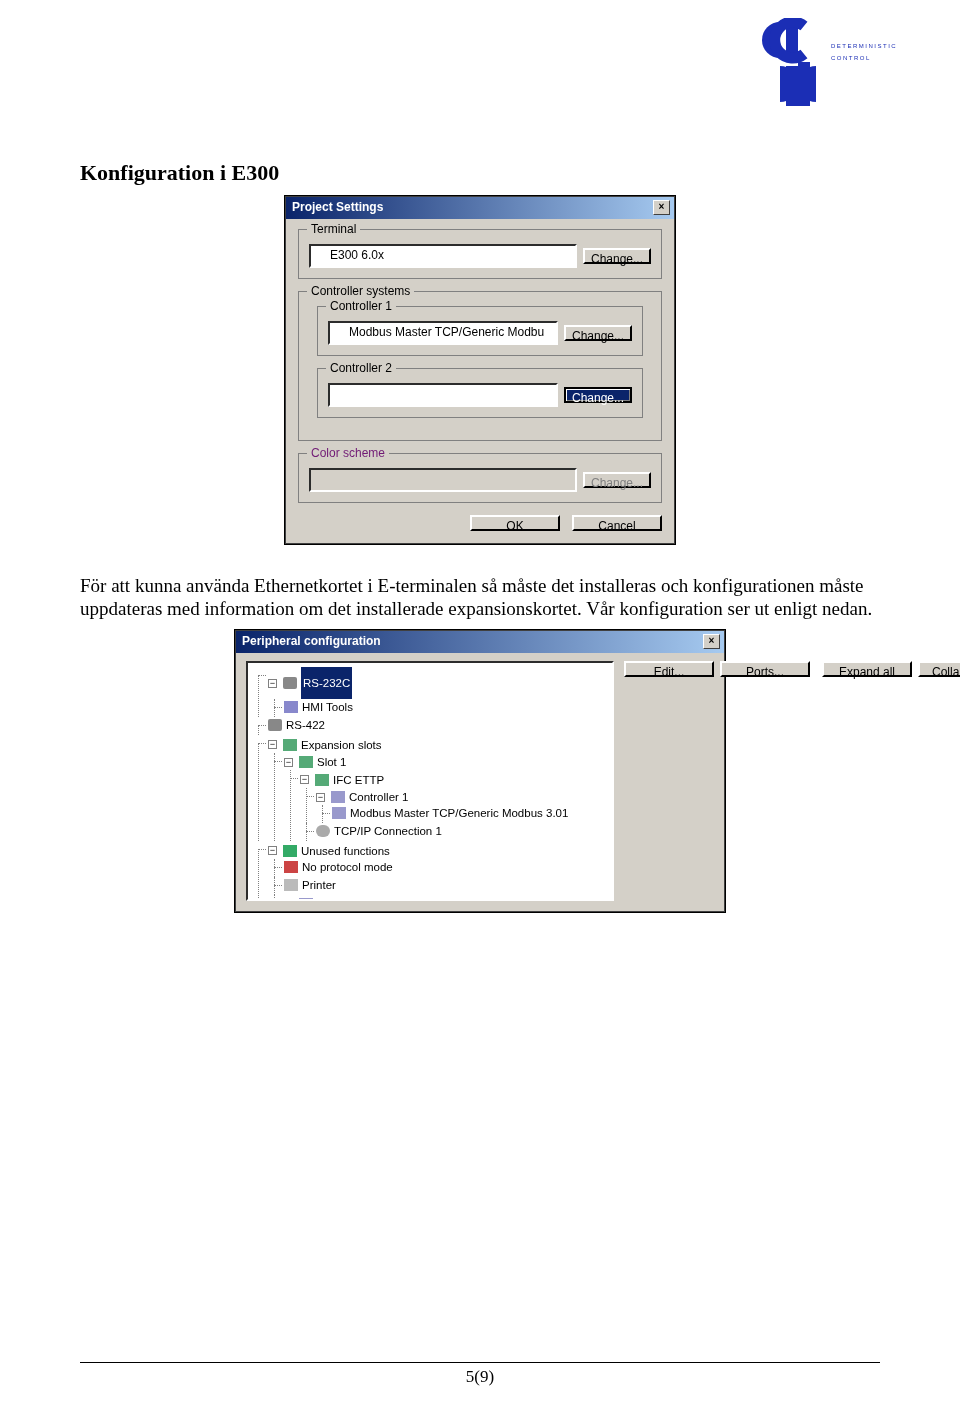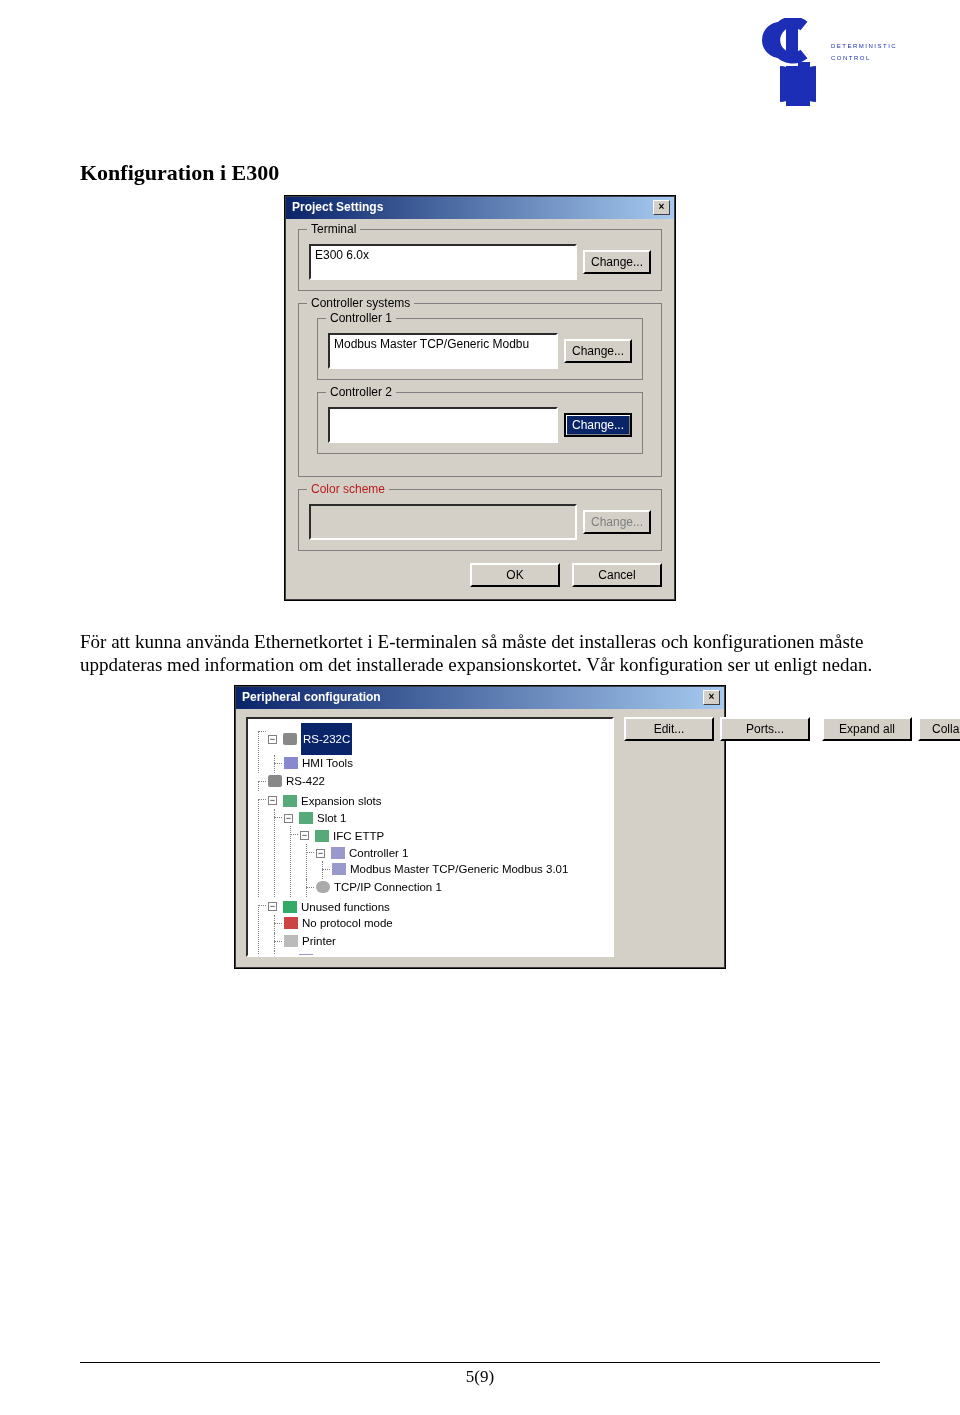--- a/index.html
+++ b/index.html
@@ -81,51 +81,51 @@
   }
   .dlg-body { padding: 10px 12px 12px 12px; }
 
   .groupbox {
     border: 1px solid #808080;
     border-top: 1px solid #808080;
     position: relative;
     padding: 14px 10px 10px 10px;
     margin-bottom: 12px;
   }
-  .groupbox.disabled > .legend { color: #b91c1c; }
+  .groupbox.disabled > .legend { color: #701a75; }
   .legend {
     position: absolute;
     top: -8px; left: 8px;
     background: #d4d0c8;
     padding: 0 4px;
     font-size: 12px;
   }
   .nested { margin-left: 8px; margin-right: 8px; }
 
   .row { display: flex; align-items: center; gap: 6px; }
   .textfield {
     flex: 1;
     background: #fff;
     border: 2px inset #fff;
     border-top-color: #808080;
     border-left-color: #808080;
-    height: 36px;
-    padding: 2px 4px;
+    height: 24px;
+    padding: 2px 19px;
     font-size: 12px;
     font-family: Tahoma, Arial, sans-serif;
     overflow: hidden;
     white-space: nowrap;
   }
   .textfield.disabled { background: #d4d0c8; color:#808080;}
   .btn {
     background: #d4d0c8;
     border: 2px outset #fff;
     border-right-color: #404040;
     border-bottom-color: #404040;
-    height: 24px;
+    height: 16px;
     min-width: 68px;
     font-size: 12px;
     text-align: center;
     padding: 2px 0;
     font-family: Tahoma, Arial, sans-serif;
     cursor: pointer;
   }
   .btn.default { border: 2px solid #000; box-shadow: inset 1px 1px 0 #fff, inset -1px -1px 0 #808080; color:#fff; background:#0a246a;}
   .btn.disabled { color:#808080; }
   .btn-row { display:flex; justify-content:flex-end; gap:12px; margin-top:12px;}

